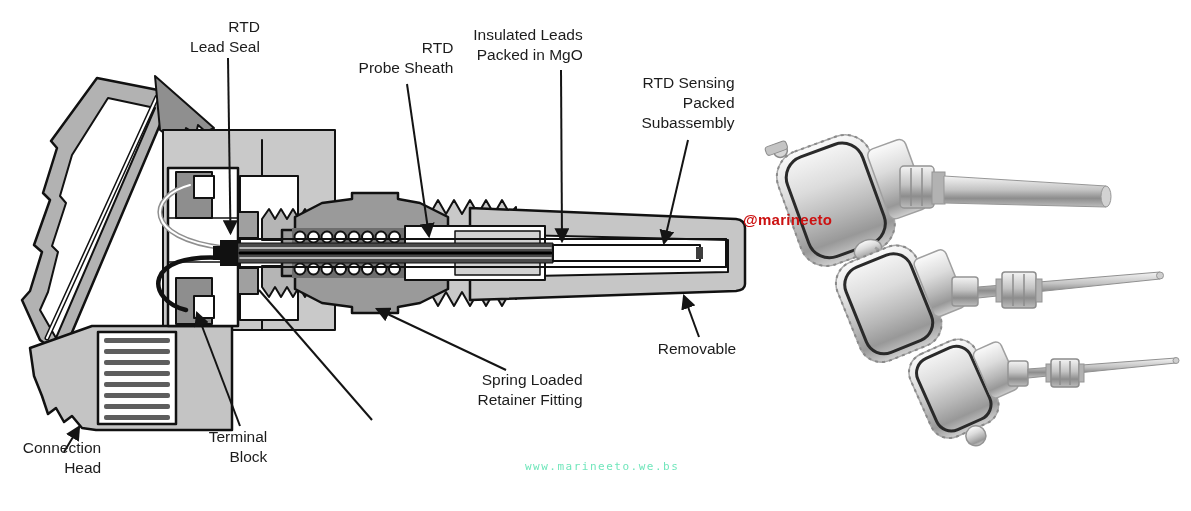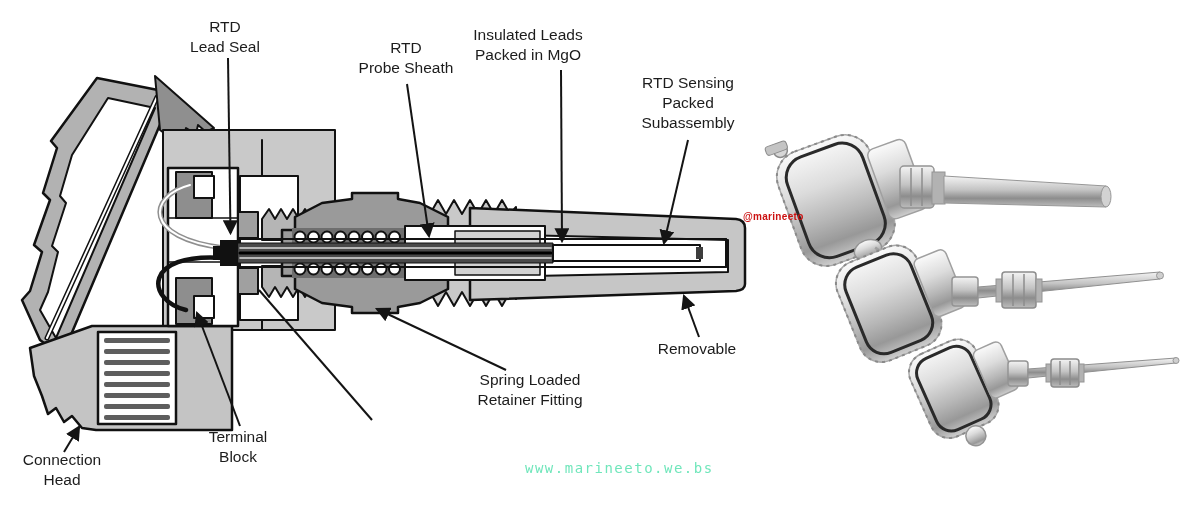--- a/index.html
+++ b/index.html
@@ -1,23 +1,23 @@
 <!DOCTYPE html>
 <html><head>
 <meta charset="utf-8">
 <style>
   html,body{margin:0;padding:0;background:#fff;}
   #stage{position:relative;width:1191px;height:511px;background:#ffffff;overflow:hidden;
          font-family:"Liberation Sans",sans-serif;}
   #stage svg{position:absolute;left:0;top:0;}
-  .dlabel{position:absolute;transform:translateX(-50%);text-align:center;
+  .dlabel{position:absolute;transform:translateX(-50%);text-align:right;
           white-space:pre-line;font-size:15.5px;line-height:1.28;color:#1c1c1c;}
-  .wm-handle{position:absolute;font-size:10px;font-weight:bold;color:#cc1111;
+  .wm-handle{position:absolute;font-size:15px;font-weight:bold;color:#cc1111;
              letter-spacing:.3px;}
-  .wm-site{position:absolute;font-family:"DejaVu Sans Mono",monospace;font-size:14px;
+  .wm-site{position:absolute;font-family:"DejaVu Sans Mono",monospace;font-size:11px;
            color:#70e6bb;letter-spacing:1.5px;}
 </style>
 </head>
 <body>
 
 <div id="stage">
 
   <svg width="1191" height="511" viewBox="0 0 1191 511">
     <defs>
       <marker id="arr" viewBox="0 0 10 10" refX="8.5" refY="5" markerWidth="7.5" markerHeight="7.5" orient="auto">
@@ -208,18 +208,18 @@
   <div class="dlabel" style="left:528px;top:25px">Insulated Leads
 Packed in MgO</div>
   <div class="dlabel" style="left:688px;top:73px">RTD Sensing
 Packed
 Subassembly</div>
   <div class="dlabel" style="left:697px;top:339px">Removable</div>
   <div class="dlabel" style="left:530px;top:370px">Spring Loaded
 Retainer Fitting</div>
   <div class="dlabel" style="left:238px;top:427px">Terminal
 Block</div>
-  <div class="dlabel" style="left:62px;top:450px">Connection
+  <div class="dlabel" style="left:62px;top:438px">Connection
 Head</div>
 
   <div class="wm-handle" style="left:743px;top:211px">@marineeto</div>
   <div class="wm-site" style="left:525px;top:460px">www.marineeto.we.bs</div>
 </div>
 
 </body></html>

